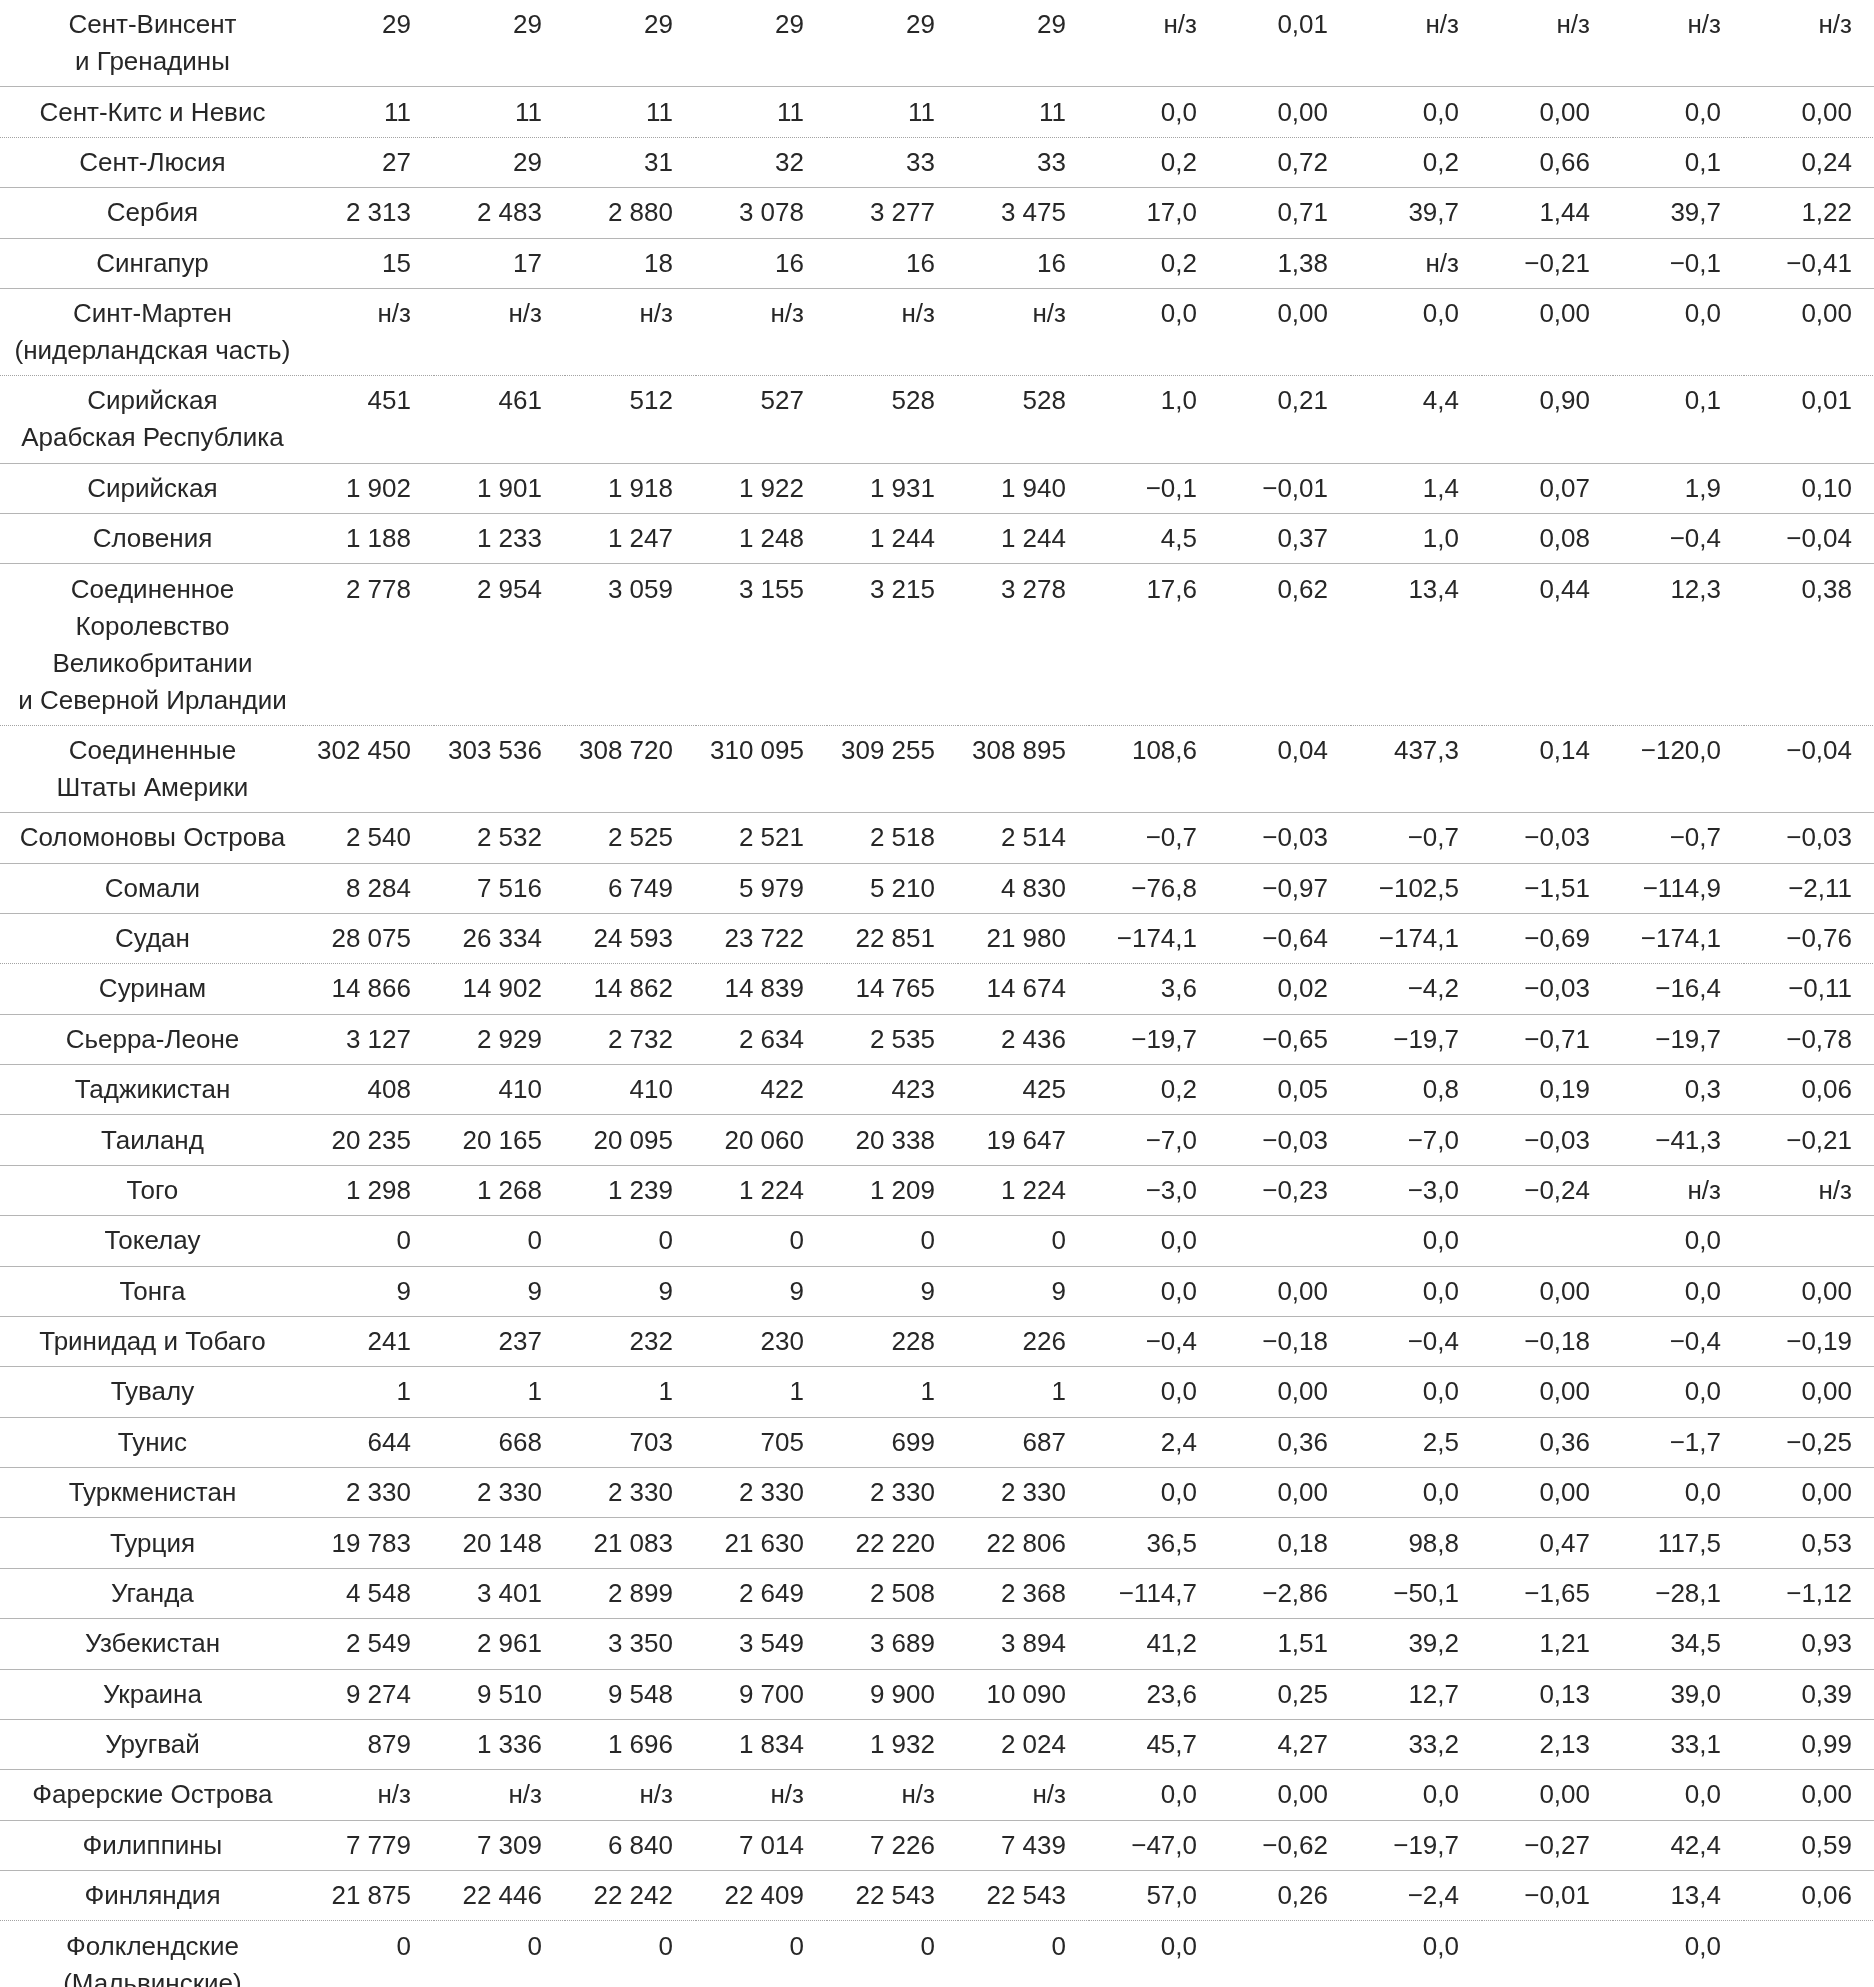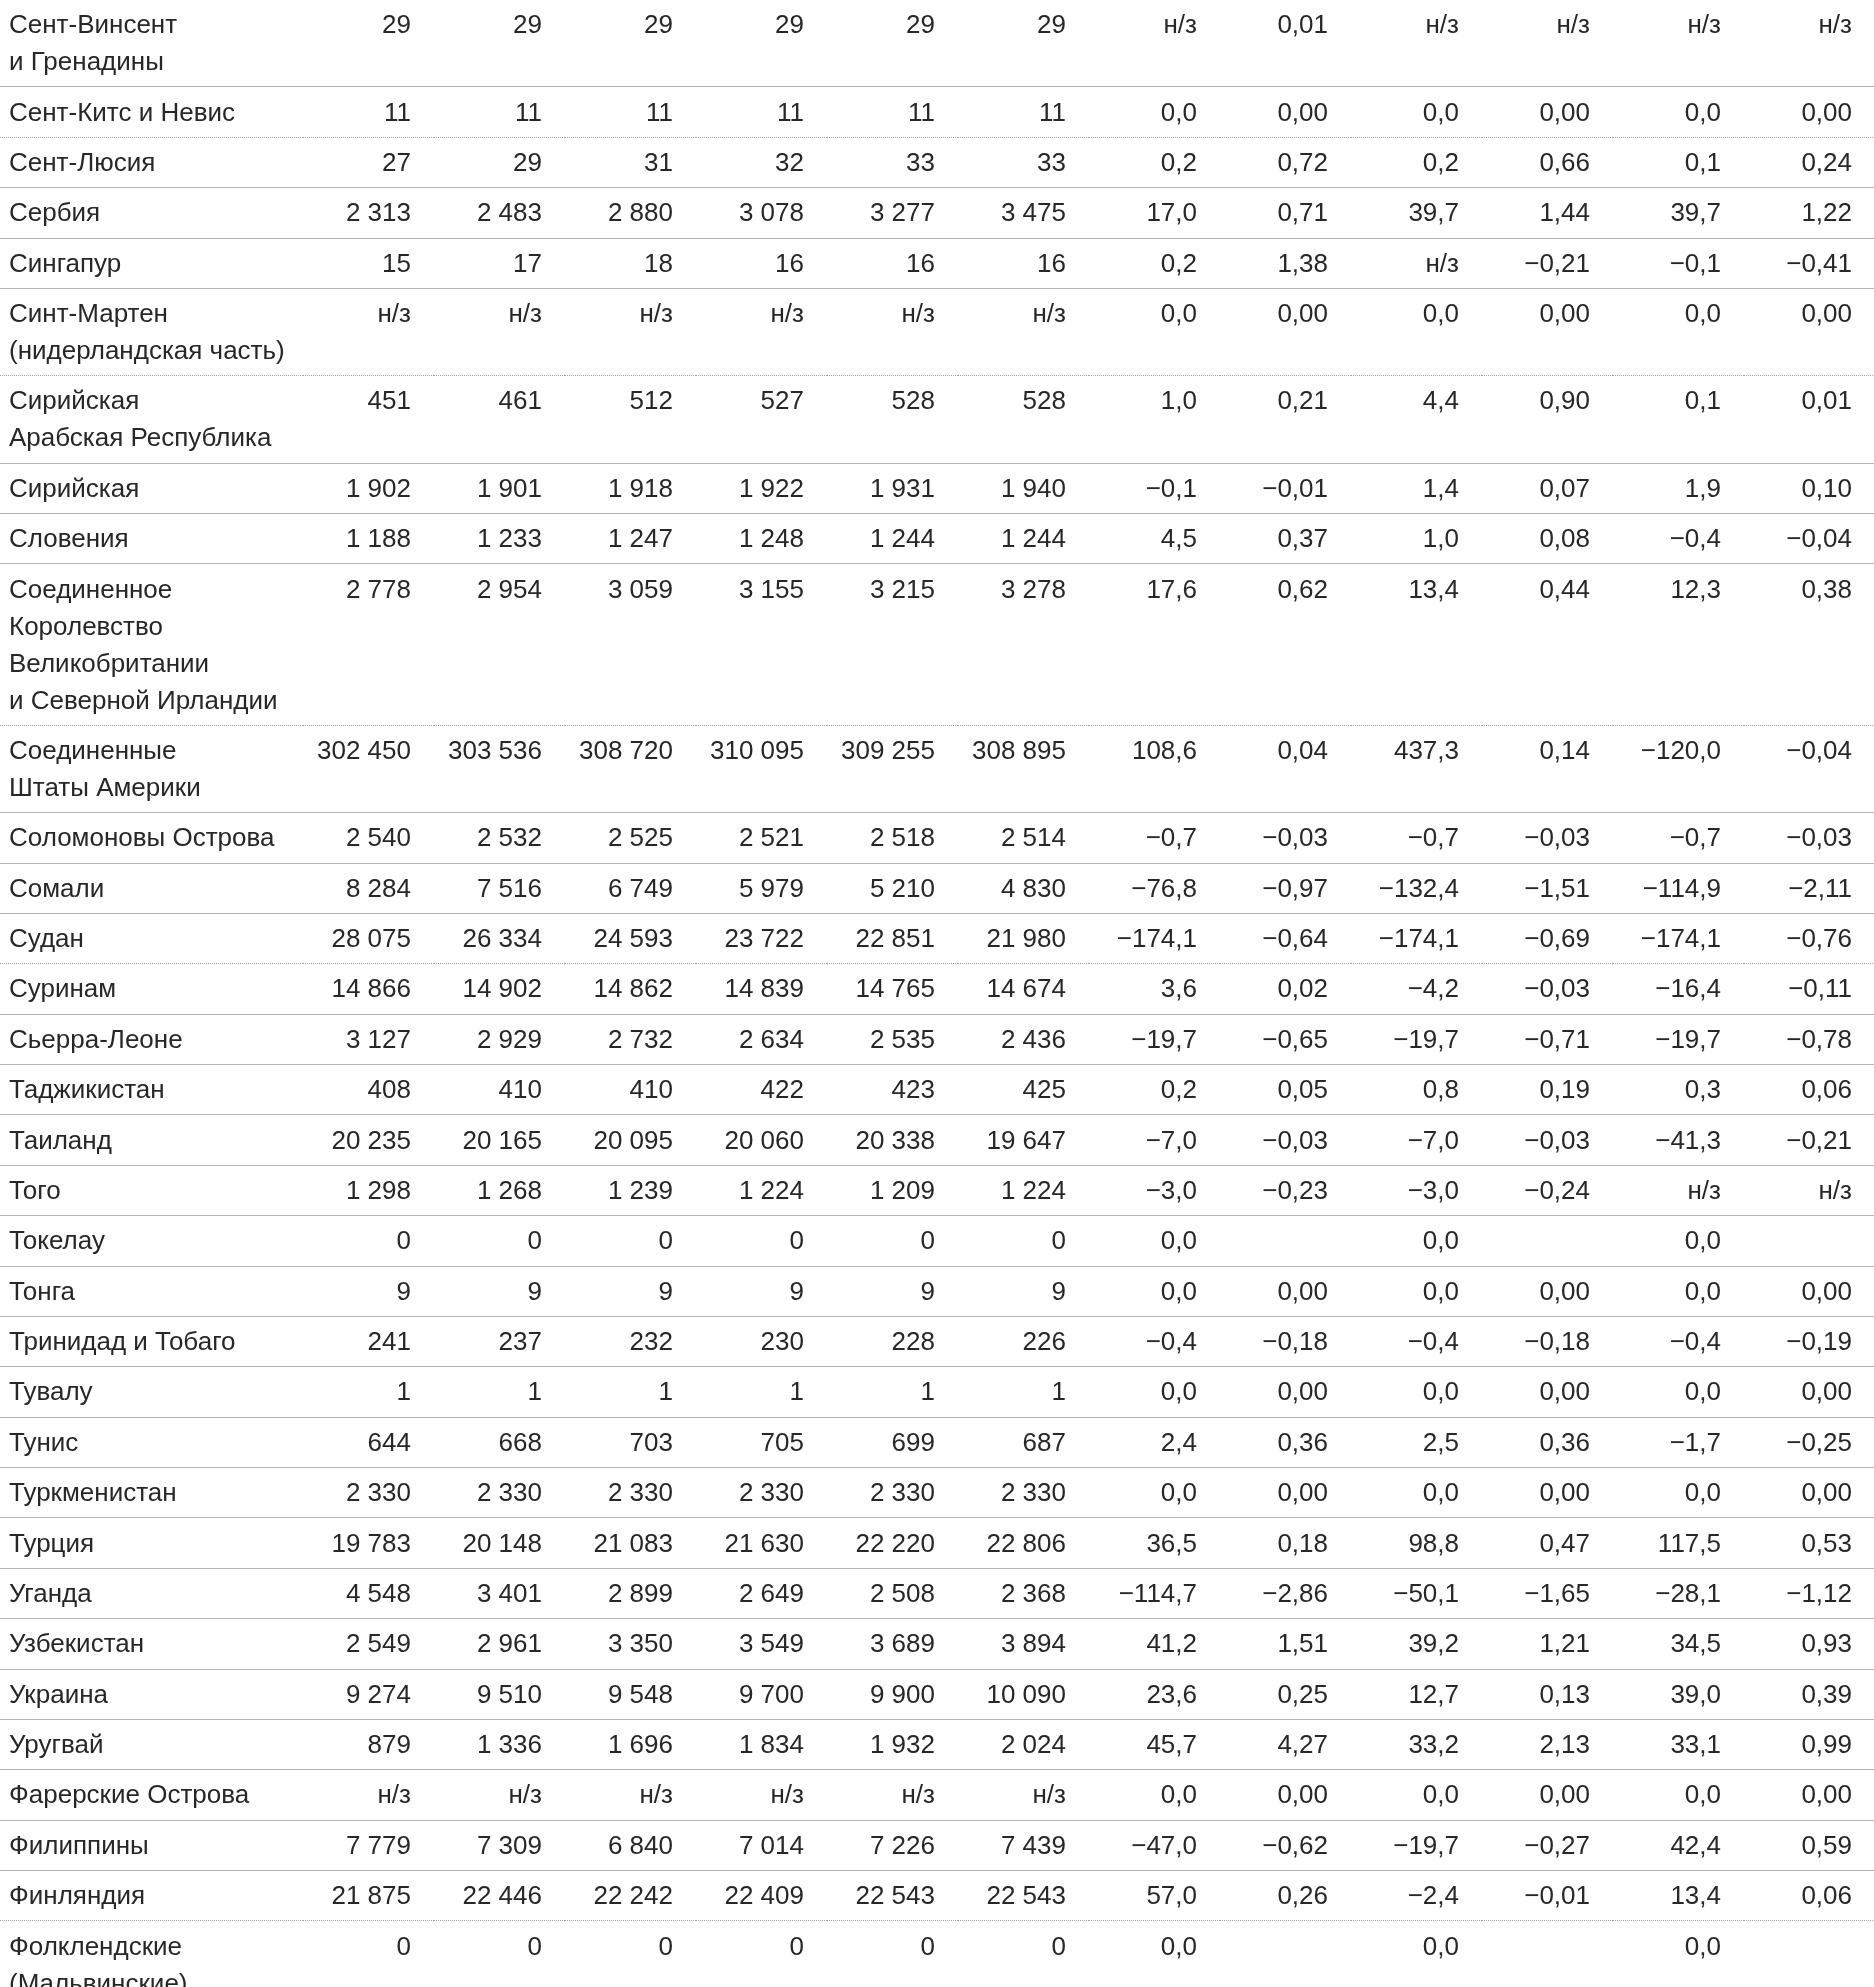--- a/index.html
+++ b/index.html
@@ -26,21 +26,21 @@
     font-size:26px;
     line-height:37px;
     color:var(--text);
     padding:6.2px 0 6.2px 0;
     overflow:hidden;
   }
   td.name{
     padding-left:9px;
     padding-right:7.1px;
     white-space:pre-line;
-    text-align:left;
+    text-align:center;
   }
   td.val{
     text-align:right;
     padding-right:23px;
     white-space:nowrap;
   }
 </style>
 </head>
 <body>
 
@@ -251,21 +251,21 @@
       <tr>
         <td class="name">Сомали</td>
         <td class="val">8 284</td>
         <td class="val">7 516</td>
         <td class="val">6 749</td>
         <td class="val">5 979</td>
         <td class="val">5 210</td>
         <td class="val">4 830</td>
         <td class="val">−76,8</td>
         <td class="val">−0,97</td>
-        <td class="val">−132,4</td>
+        <td class="val">−102,5</td>
         <td class="val">−1,51</td>
         <td class="val">−114,9</td>
         <td class="val">−2,11</td>
       </tr>
       <tr class="dotted">
         <td class="name">Судан</td>
         <td class="val">28 075</td>
         <td class="val">26 334</td>
         <td class="val">24 593</td>
         <td class="val">23 722</td>

